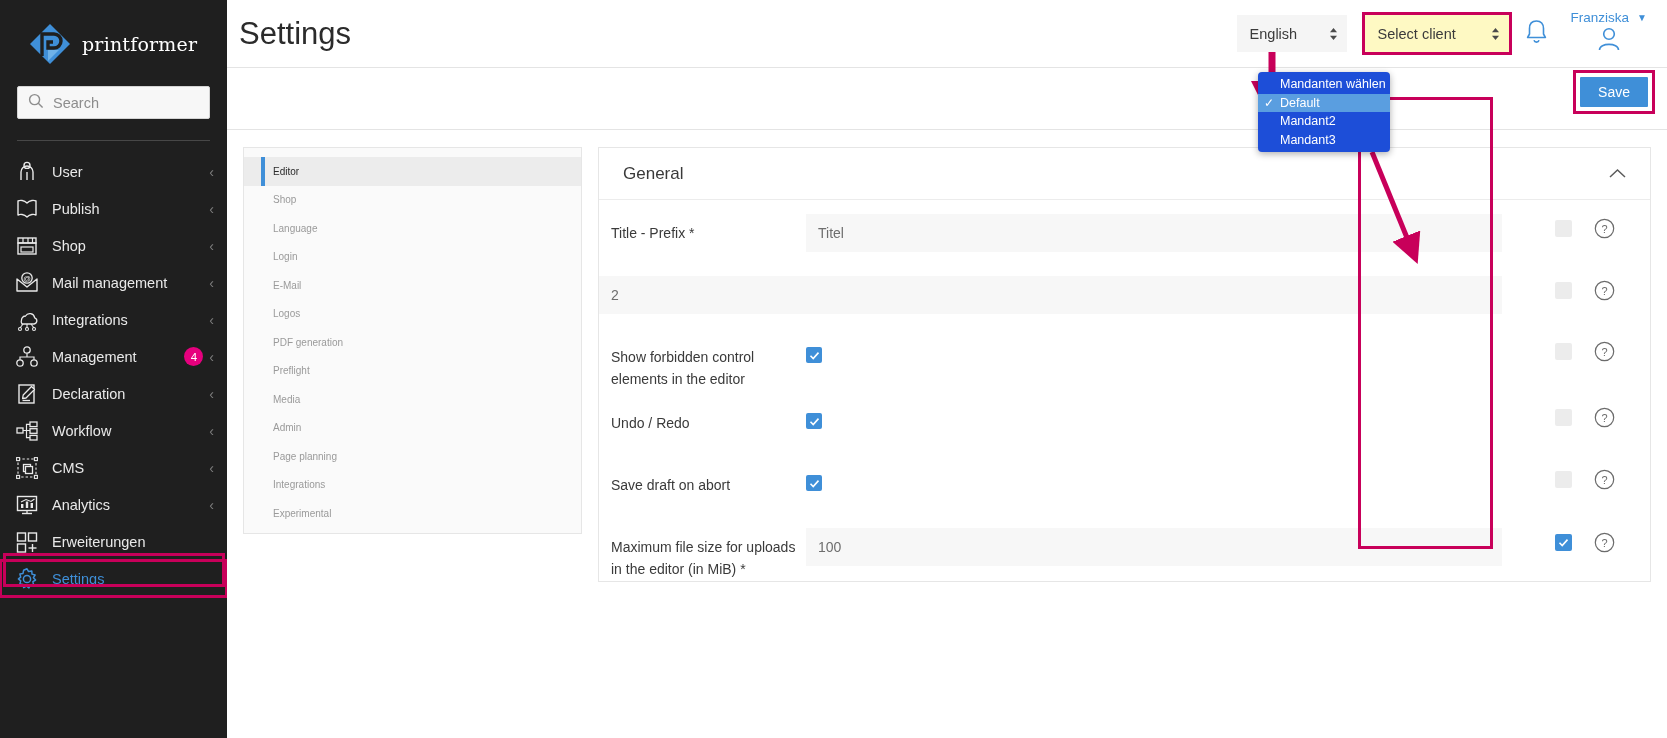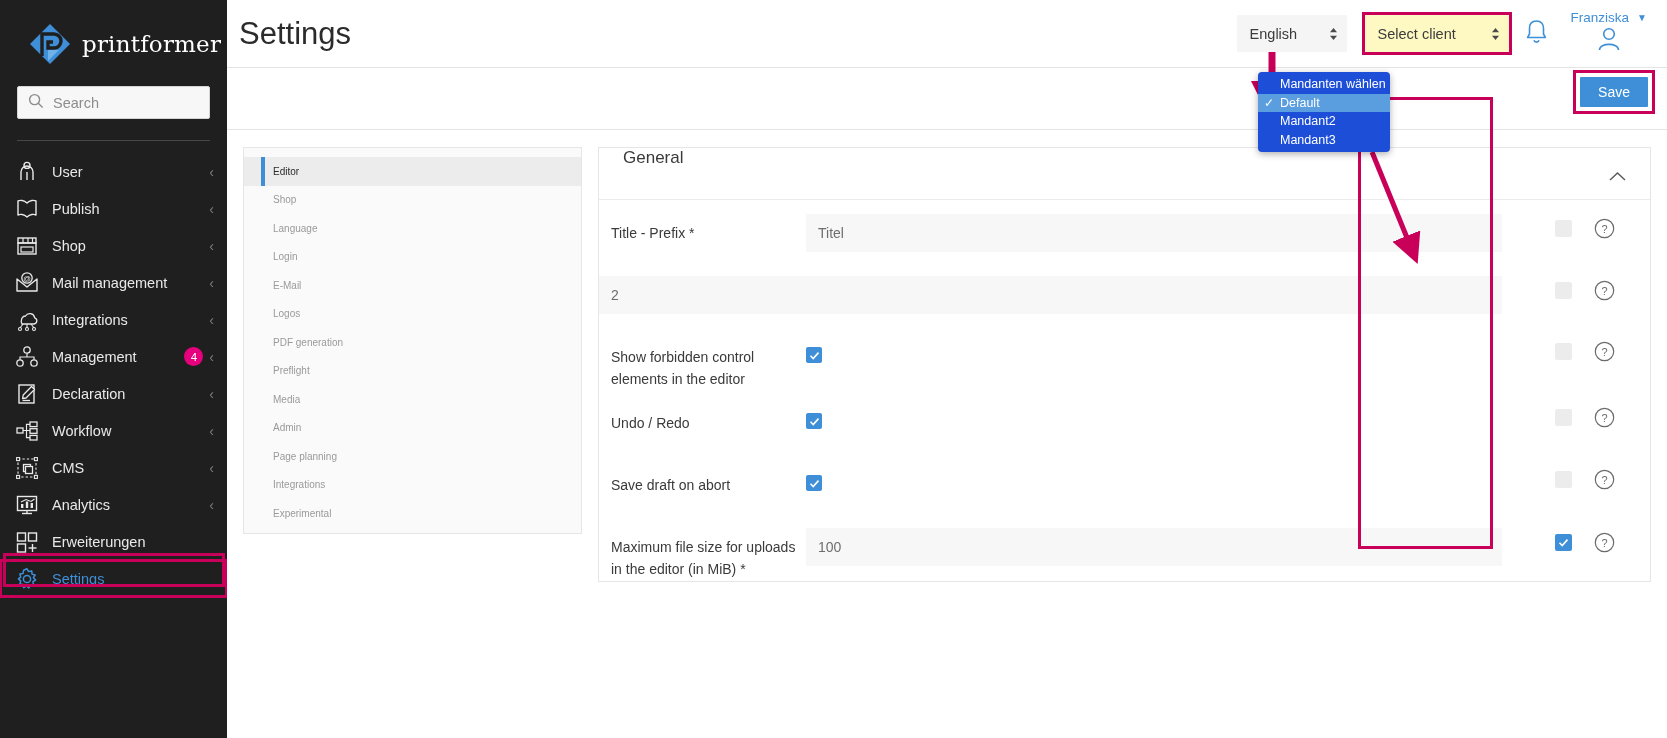--- a/index.html
+++ b/index.html
@@ -10,21 +10,21 @@
   }
   #root { position: relative; width: 1667px; height: 738px; display: flex; }
 
   
   .sidebar {
     width: 227px; height: 738px; background: #1f1f1f;
     flex: 0 0 227px; position: relative;
   }
   .brand { display: flex; align-items: center; gap: 10px; padding: 22px 0 18px 28px; }
   .brand-logo { width: 44px; height: 44px; flex: 0 0 44px; }
-  .brand-name { color: #ffffff; font-size: 23px; font-family: "DejaVu Serif", serif; letter-spacing: .2px; }
+  .brand-name { color: #ffffff; font-size: 19px; font-family: "DejaVu Serif", serif; letter-spacing: .2px; }
 
   .search-wrap { padding: 2px 17px 0 17px; }
   .search-box {
     display: flex; align-items: center; gap: 9px;
     background: #f7f7f7; border: 1px solid #d4d4d4;
     height: 33px; padding: 0 10px; border-radius: 2px;
   }
   .search-box .ph { color: #8d8d8d; font-size: 14.5px; }
   .divider { height: 1px; background: #474747; margin: 21px 17px 12px 17px; }
 
@@ -90,23 +90,22 @@
     padding-left: 29px; font-size: 10px; color: #9a9a9a; cursor: pointer; position: relative;
   }
   .tab-item.active { background: #ececec; color: #2b2b2b; }
   .tab-item.active::before {
     content: ""; position: absolute; left: 17px; top: 0; bottom: 0; width: 4px; background: #3f8fd8;
   }
 
   .card-wrap { flex: 1 1 auto; margin-left: 16px; margin-right: 16px; position: relative; }
   .card { border: 1px solid #e6e6e6; background: #fff; }
   .card-head {
-    height: 52px; display: flex; align-items: flex-start; padding: 0 24px;
+    height: 52px; display: flex; align-items: center; padding: 0 24px;
     border-bottom: 1px solid #ececec;
-    flex-direction: column;
   }
   .card-title { font-size: 17px; color: #3a3a3a; }
   .collapse-chev { margin-left: auto; color: #5b5b5b; font-size: 16px; cursor: pointer; }
 
   .form-row { display: flex; align-items: flex-start; min-height: 62px; padding: 14px 0 0 0; position: relative; }
   .form-label {
     width: 207px; flex: 0 0 207px; padding-left: 12px; padding-top: 9px;
     font-size: 14px; color: #3a3a3a; line-height: 1.55;
   }
   .form-field { flex: 1 1 auto; padding-right: 0px; }

